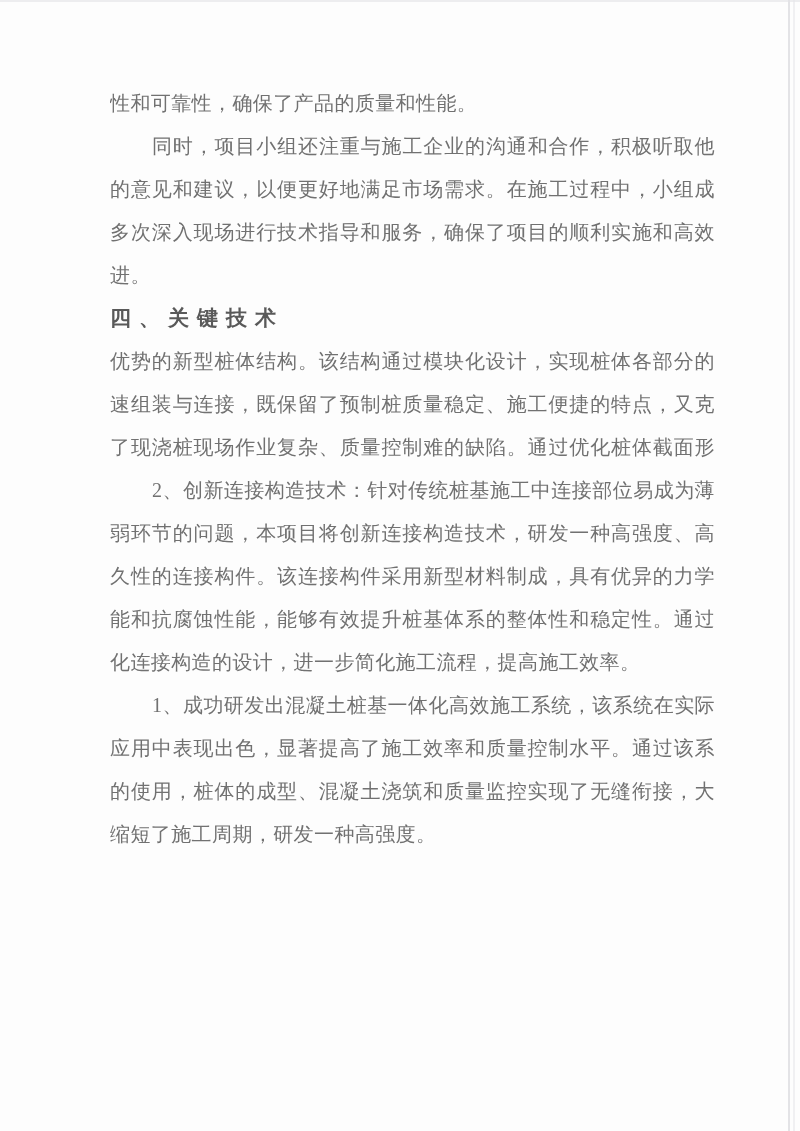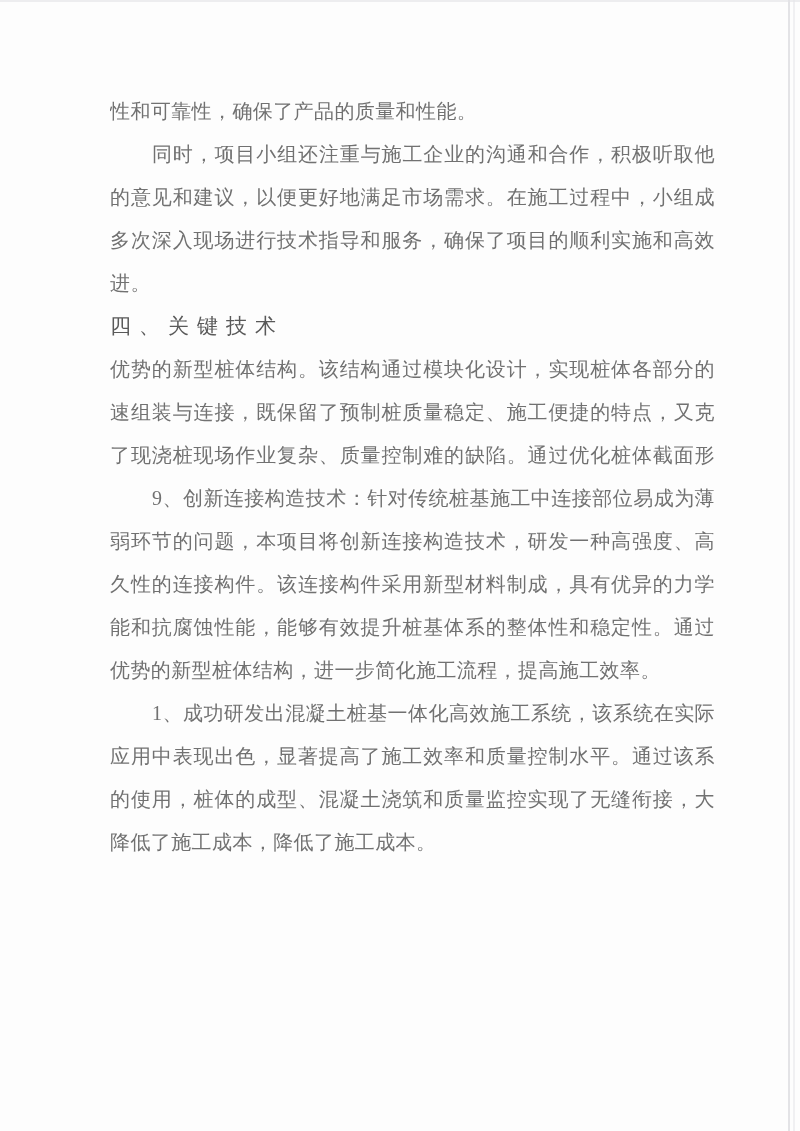--- a/index.html
+++ b/index.html
@@ -26,40 +26,40 @@
     position: absolute;
     top: 0; bottom: 0;
     left: 788px;
     width: 2px;
     background: #e3e3e6;
     box-shadow: 5px 0 0 rgba(230,230,234,0.55);
   }
   .text-block {
     position: absolute;
     left: 110px;
-    top: 90px;
+    top: 82px;
     width: 605px;
     color: #717171;
   }
   .line {
     height: 43px;
     line-height: 43px;
     font-size: 20px;
     letter-spacing: 0.4px;
     text-align: justify;
     overflow: hidden;
   }
   .fill {
     text-align-last: justify;
   }
   .indent {
     text-indent: 42px;
   }
   .heading {
-    font-weight: 400;
+    font-weight: 700;
     color: #595959;
     font-size: 21px;
     letter-spacing: 8px;
     text-align: left;
     text-align-last: auto;
   }
   .tight {
     margin-top: -9px;
   }
 </style>
@@ -78,26 +78,26 @@
     <div class="line fill">的意见和建议，以便更好地满足市场需求。在施工过程中，小组成员</div>
     <div class="line fill">多次深入现场进行技术指导和服务，确保了项目的顺利实施和高效推</div>
     <div class="line">进。</div>
 
     <div class="line heading">四、关键技术</div>
 
     <div class="line fill">优势的新型桩体结构。该结构通过模块化设计，实现桩体各部分的快</div>
     <div class="line fill">速组装与连接，既保留了预制桩质量稳定、施工便捷的特点，又克服</div>
     <div class="line fill">了现浇桩现场作业复杂、质量控制难的缺陷。通过优化桩体截面形状</div>
 
-    <div class="line fill indent">9、创新连接构造技术：针对传统桩基施工中连接部位易成为薄</div>
+    <div class="line fill indent">2、创新连接构造技术：针对传统桩基施工中连接部位易成为薄</div>
     <div class="line fill">弱环节的问题，本项目将创新连接构造技术，研发一种高强度、高耐</div>
     <div class="line fill">久性的连接构件。该连接构件采用新型材料制成，具有优异的力学性</div>
     <div class="line fill">能和抗腐蚀性能，能够有效提升桩基体系的整体性和稳定性。通过优</div>
-    <div class="line">优势的新型桩体结构，进一步简化施工流程，提高施工效率。</div>
+    <div class="line">化连接构造的设计，进一步简化施工流程，提高施工效率。</div>
 
 
     <div class="line fill indent">1、成功研发出混凝土桩基一体化高效施工系统，该系统在实际</div>
     <div class="line fill">应用中表现出色，显著提高了施工效率和质量控制水平。通过该系统</div>
     <div class="line fill">的使用，桩体的成型、混凝土浇筑和质量监控实现了无缝衔接，大大</div>
-    <div class="line">降低了施工成本，降低了施工成本。</div>
+    <div class="line">缩短了施工周期，研发一种高强度。</div>
 
   </div>
 </div>
 
 </body></html>

